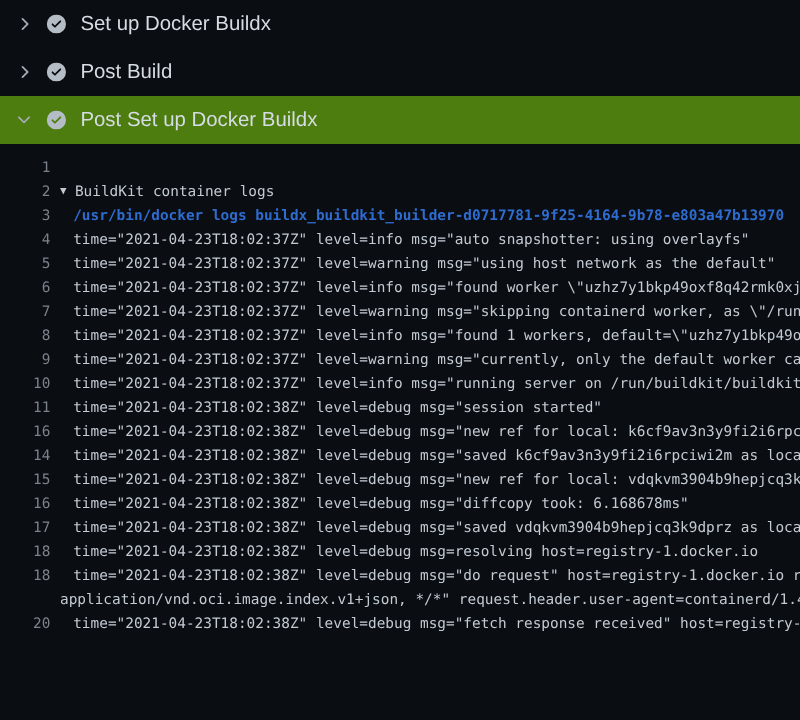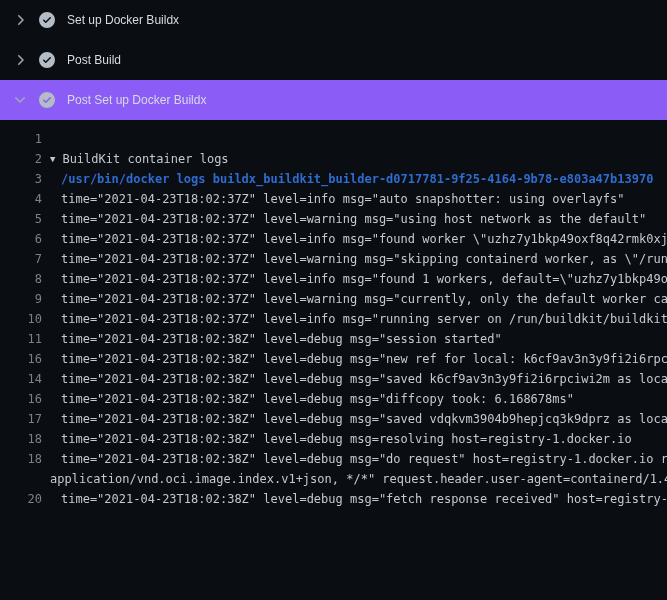--- a/index.html
+++ b/index.html
@@ -14,24 +14,24 @@
 
   
   .steps { width: 667px; }
   .step {
     height: 40px;
     display: flex;
     align-items: center;
     padding: 0 12px;
     cursor: pointer;
     font-family: "Liberation Sans", sans-serif;
-    font-size: 12px;
+    font-size: 17px;
     color: #d6dce3;
   }
-  .step.expanded { background: #8b5cf6; }
+  .step.expanded { background: #4d7c0f; }
   .step .chev {
     width: 16px; height: 16px;
     display: inline-flex;
     align-items: center; justify-content: center;
     flex: none;
     margin-right: 11px;
   }
   .step .chev svg { fill: #a2abb5; }
   .step .check {
     width: 16px; height: 16px;
@@ -183,20 +183,24 @@
     <span class="num">16</span>
     <span class="content indent1">time="2021-04-23T18:02:38Z" level=debug msg="new ref for local: k6cf9av3n3y9fi2i6rpc</span>
   </div>
 
 
   <div class="row">
     <span class="num">14</span>
     <span class="content indent1">time="2021-04-23T18:02:38Z" level=debug msg="saved k6cf9av3n3y9fi2i6rpciwi2m as loca</span>
   </div>
 
+  <div class="row">
+    <span class="num">15</span>
+    <span class="content indent1">time="2021-04-23T18:02:38Z" level=debug msg="new ref for local: vdqkvm3904b9hepjcq3k</span>
+  </div>
 
   <div class="row">
     <span class="num">16</span>
     <span class="content indent1">time="2021-04-23T18:02:38Z" level=debug msg="diffcopy took: 6.168678ms"</span>
   </div>
 
   <div class="row">
     <span class="num">17</span>
     <span class="content indent1">time="2021-04-23T18:02:38Z" level=debug msg="saved vdqkvm3904b9hepjcq3k9dprz as loca</span>
   </div>

